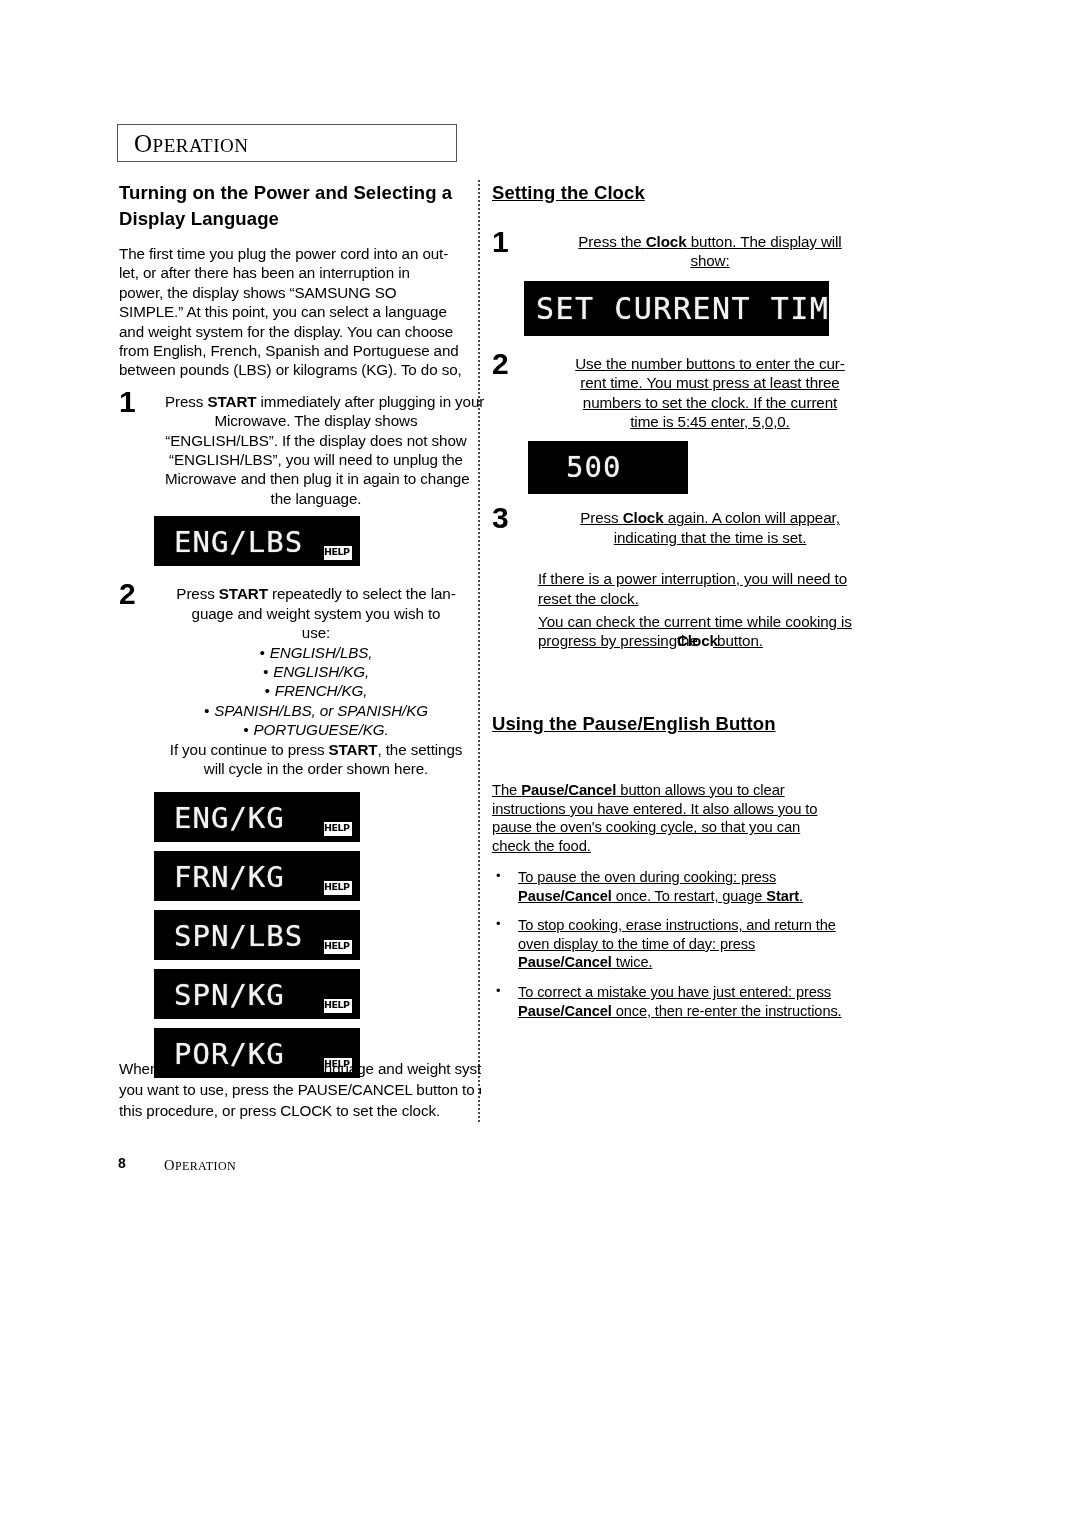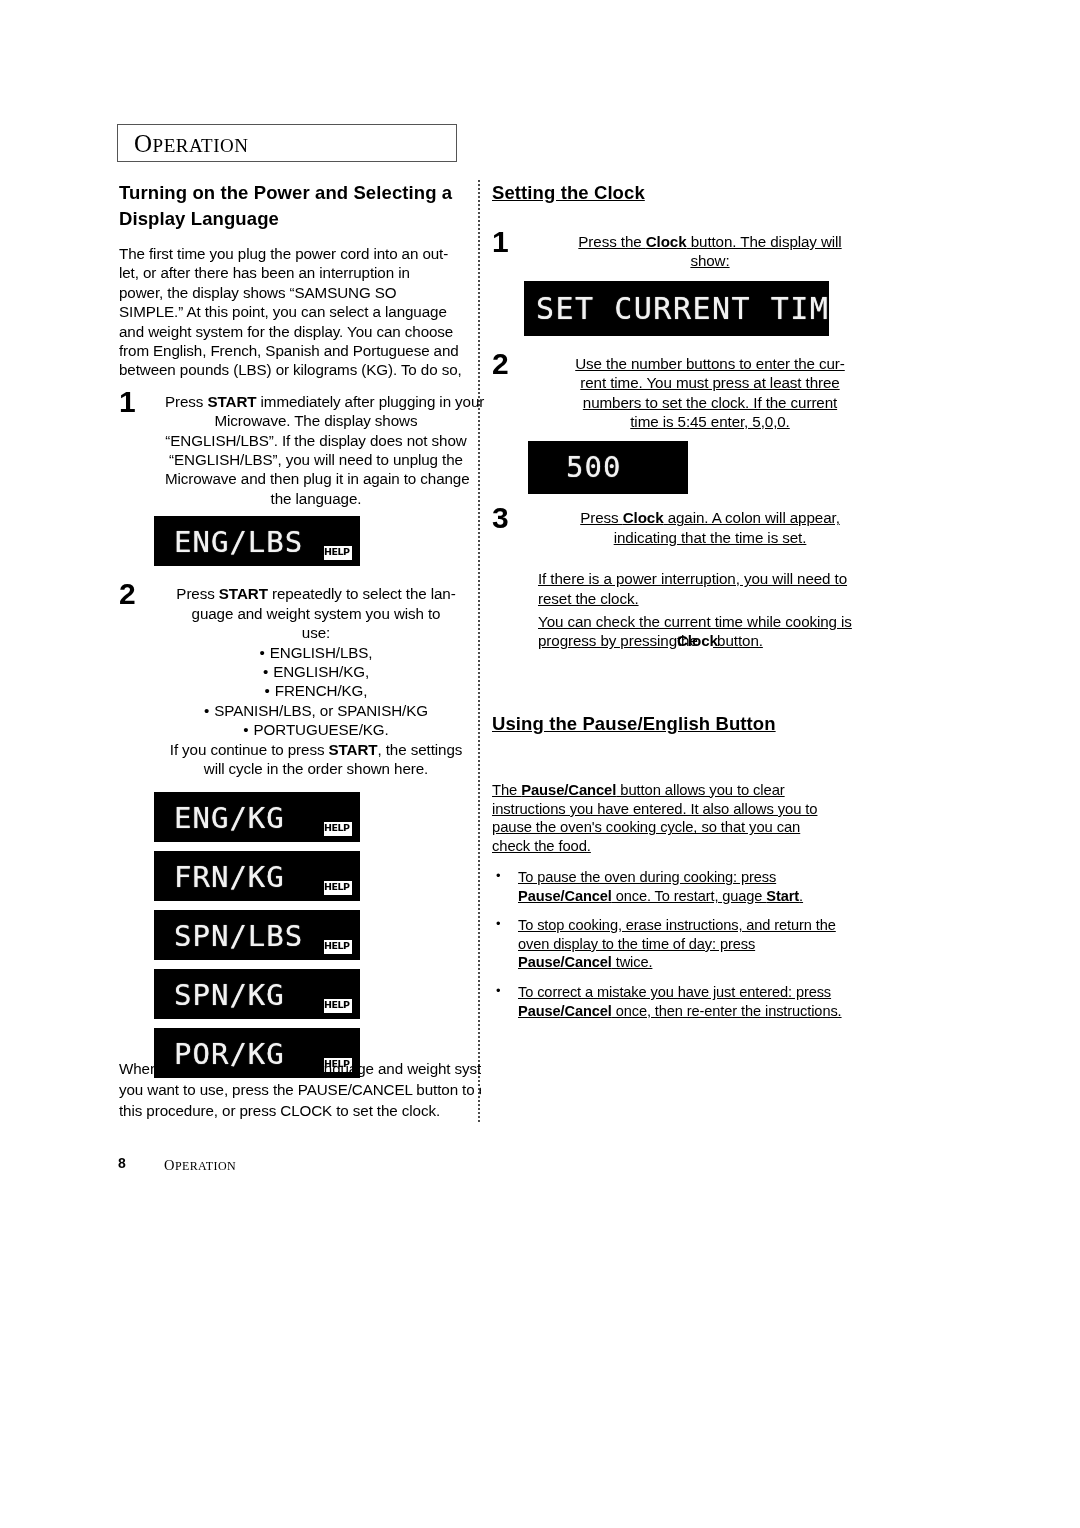--- a/index.html
+++ b/index.html
@@ -110,20 +110,21 @@
   }
   .step.tight { margin-bottom: 6px; }
 
   
   .lang-list {
     list-style: none;
     margin: 0;
     padding: 0;
     font-size: 15.2px;
     line-height: 19.4px;
+    font-style: italic;
   }
   .lang-list li:before {
     content: "\2022";
     margin-right: 5px;
   }
 
   
   .lcd {
     position: relative;
     background: #000000;

